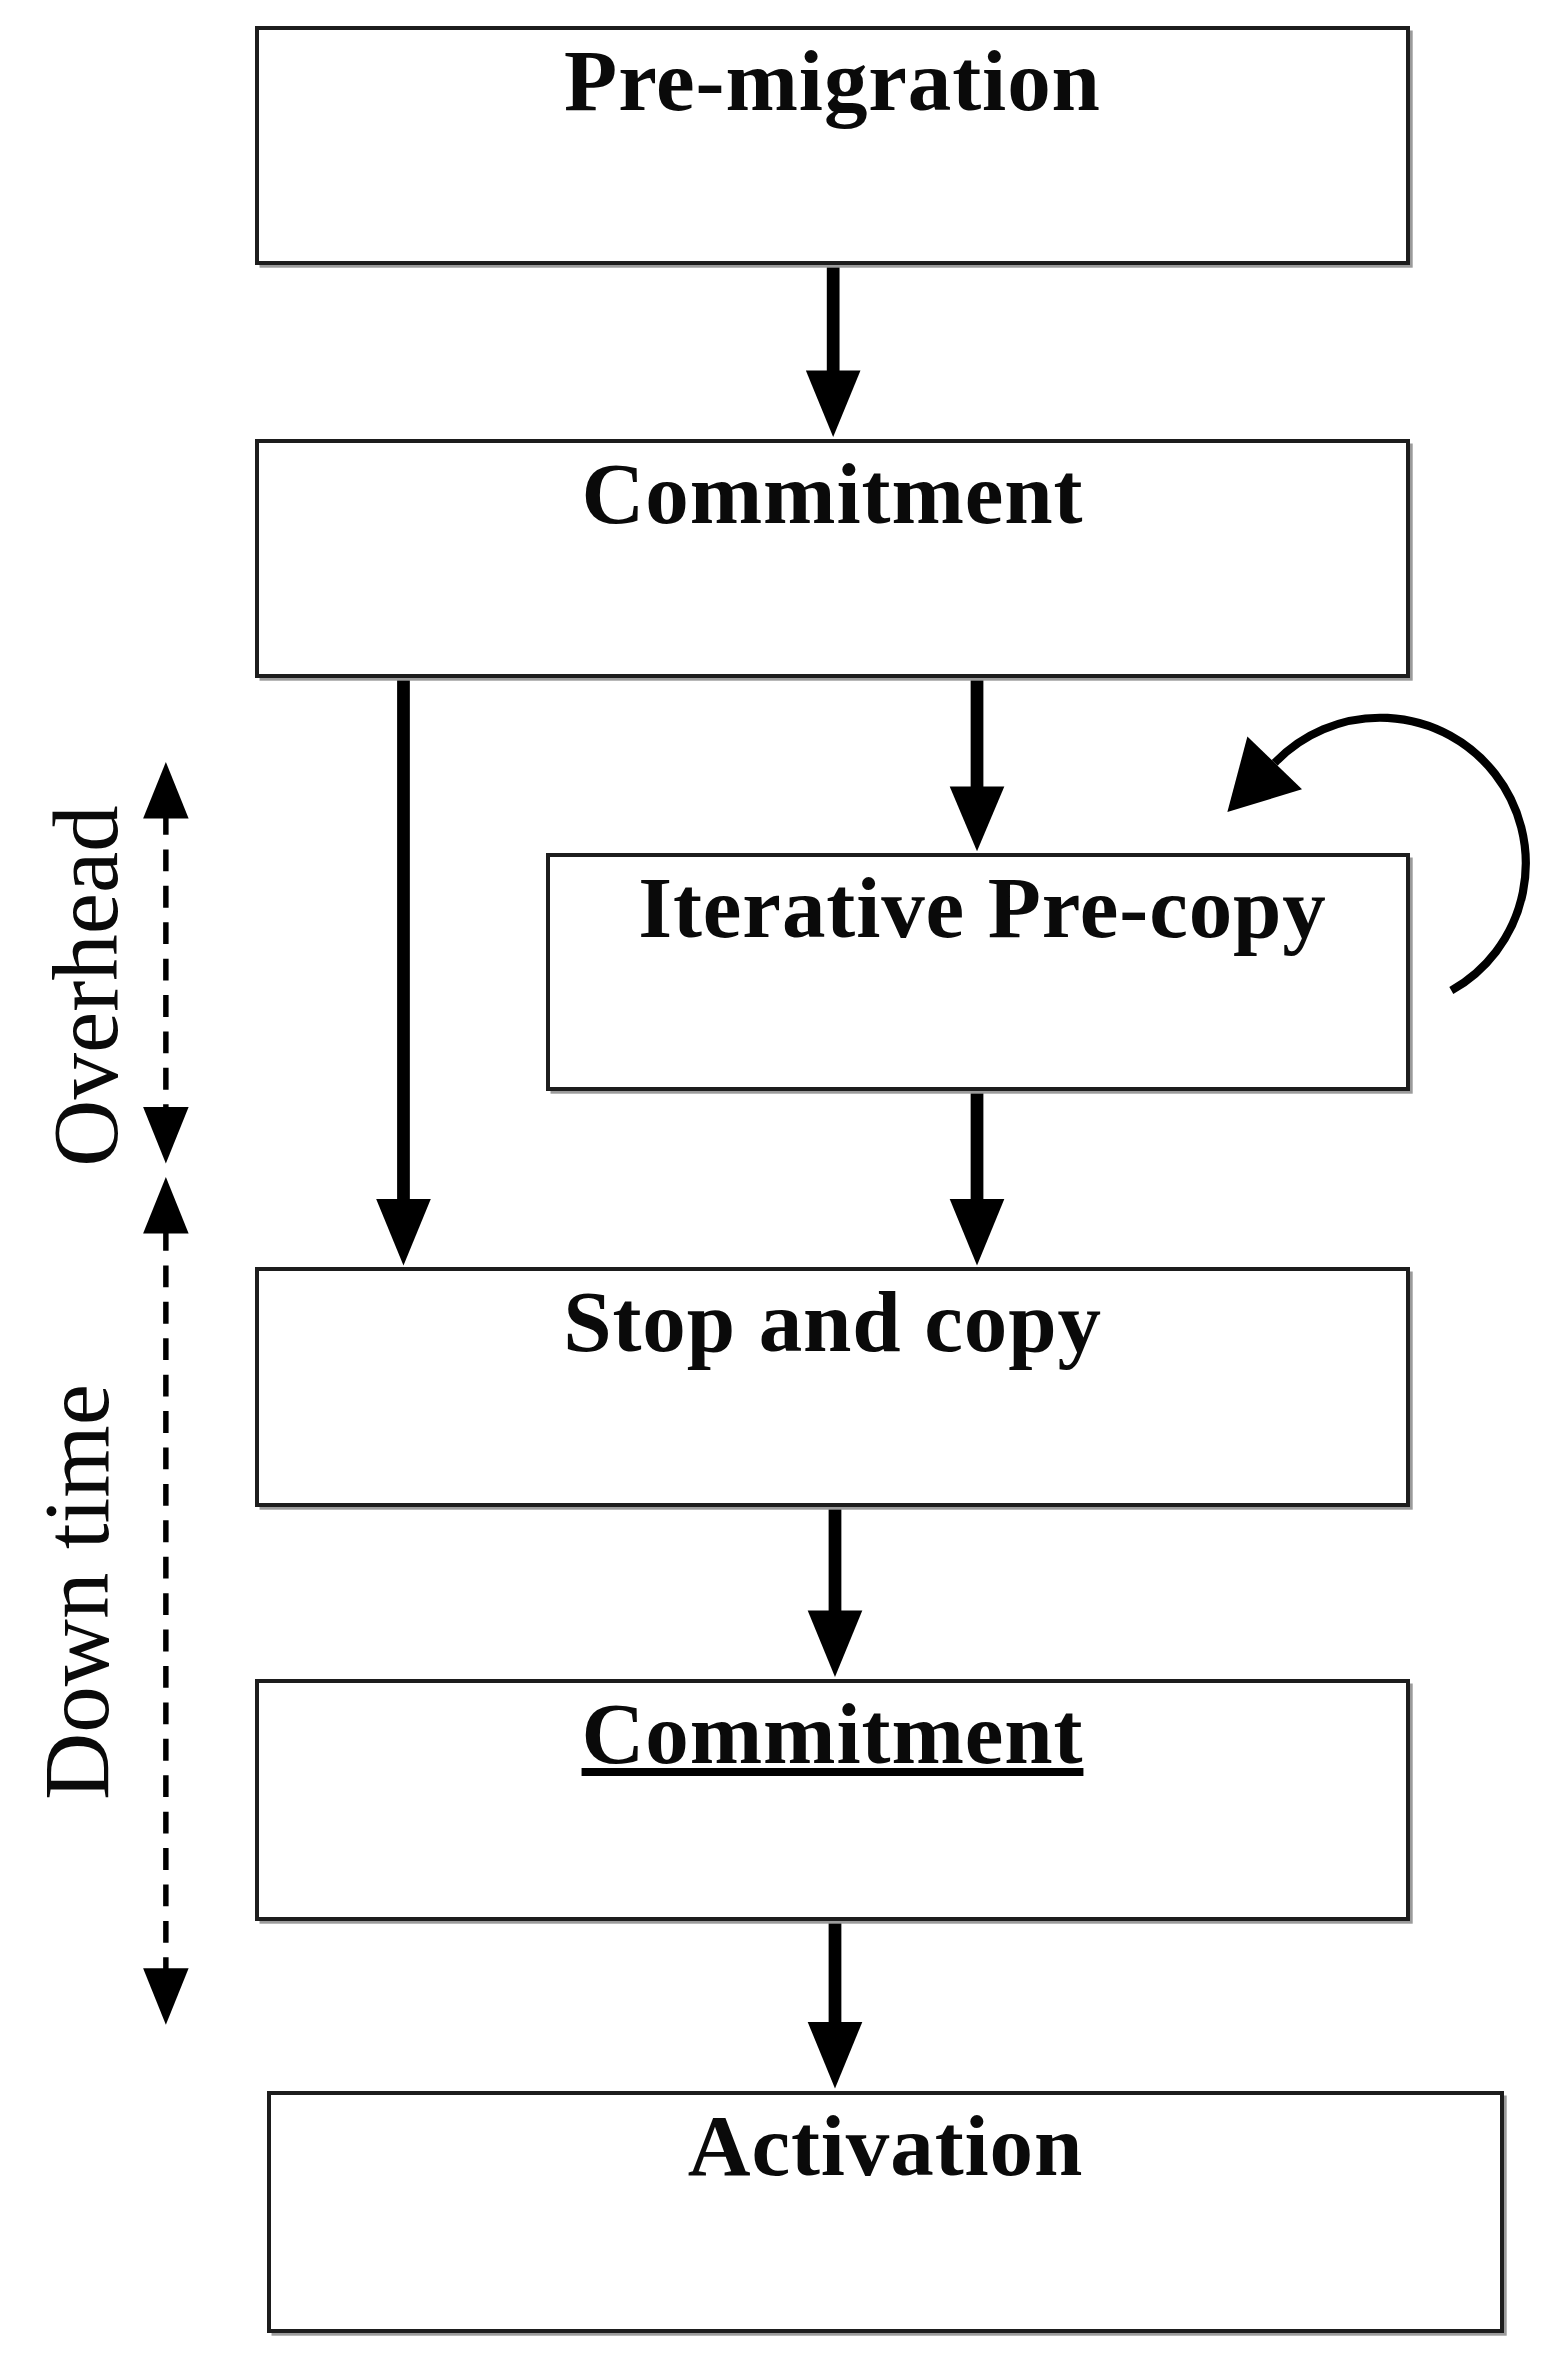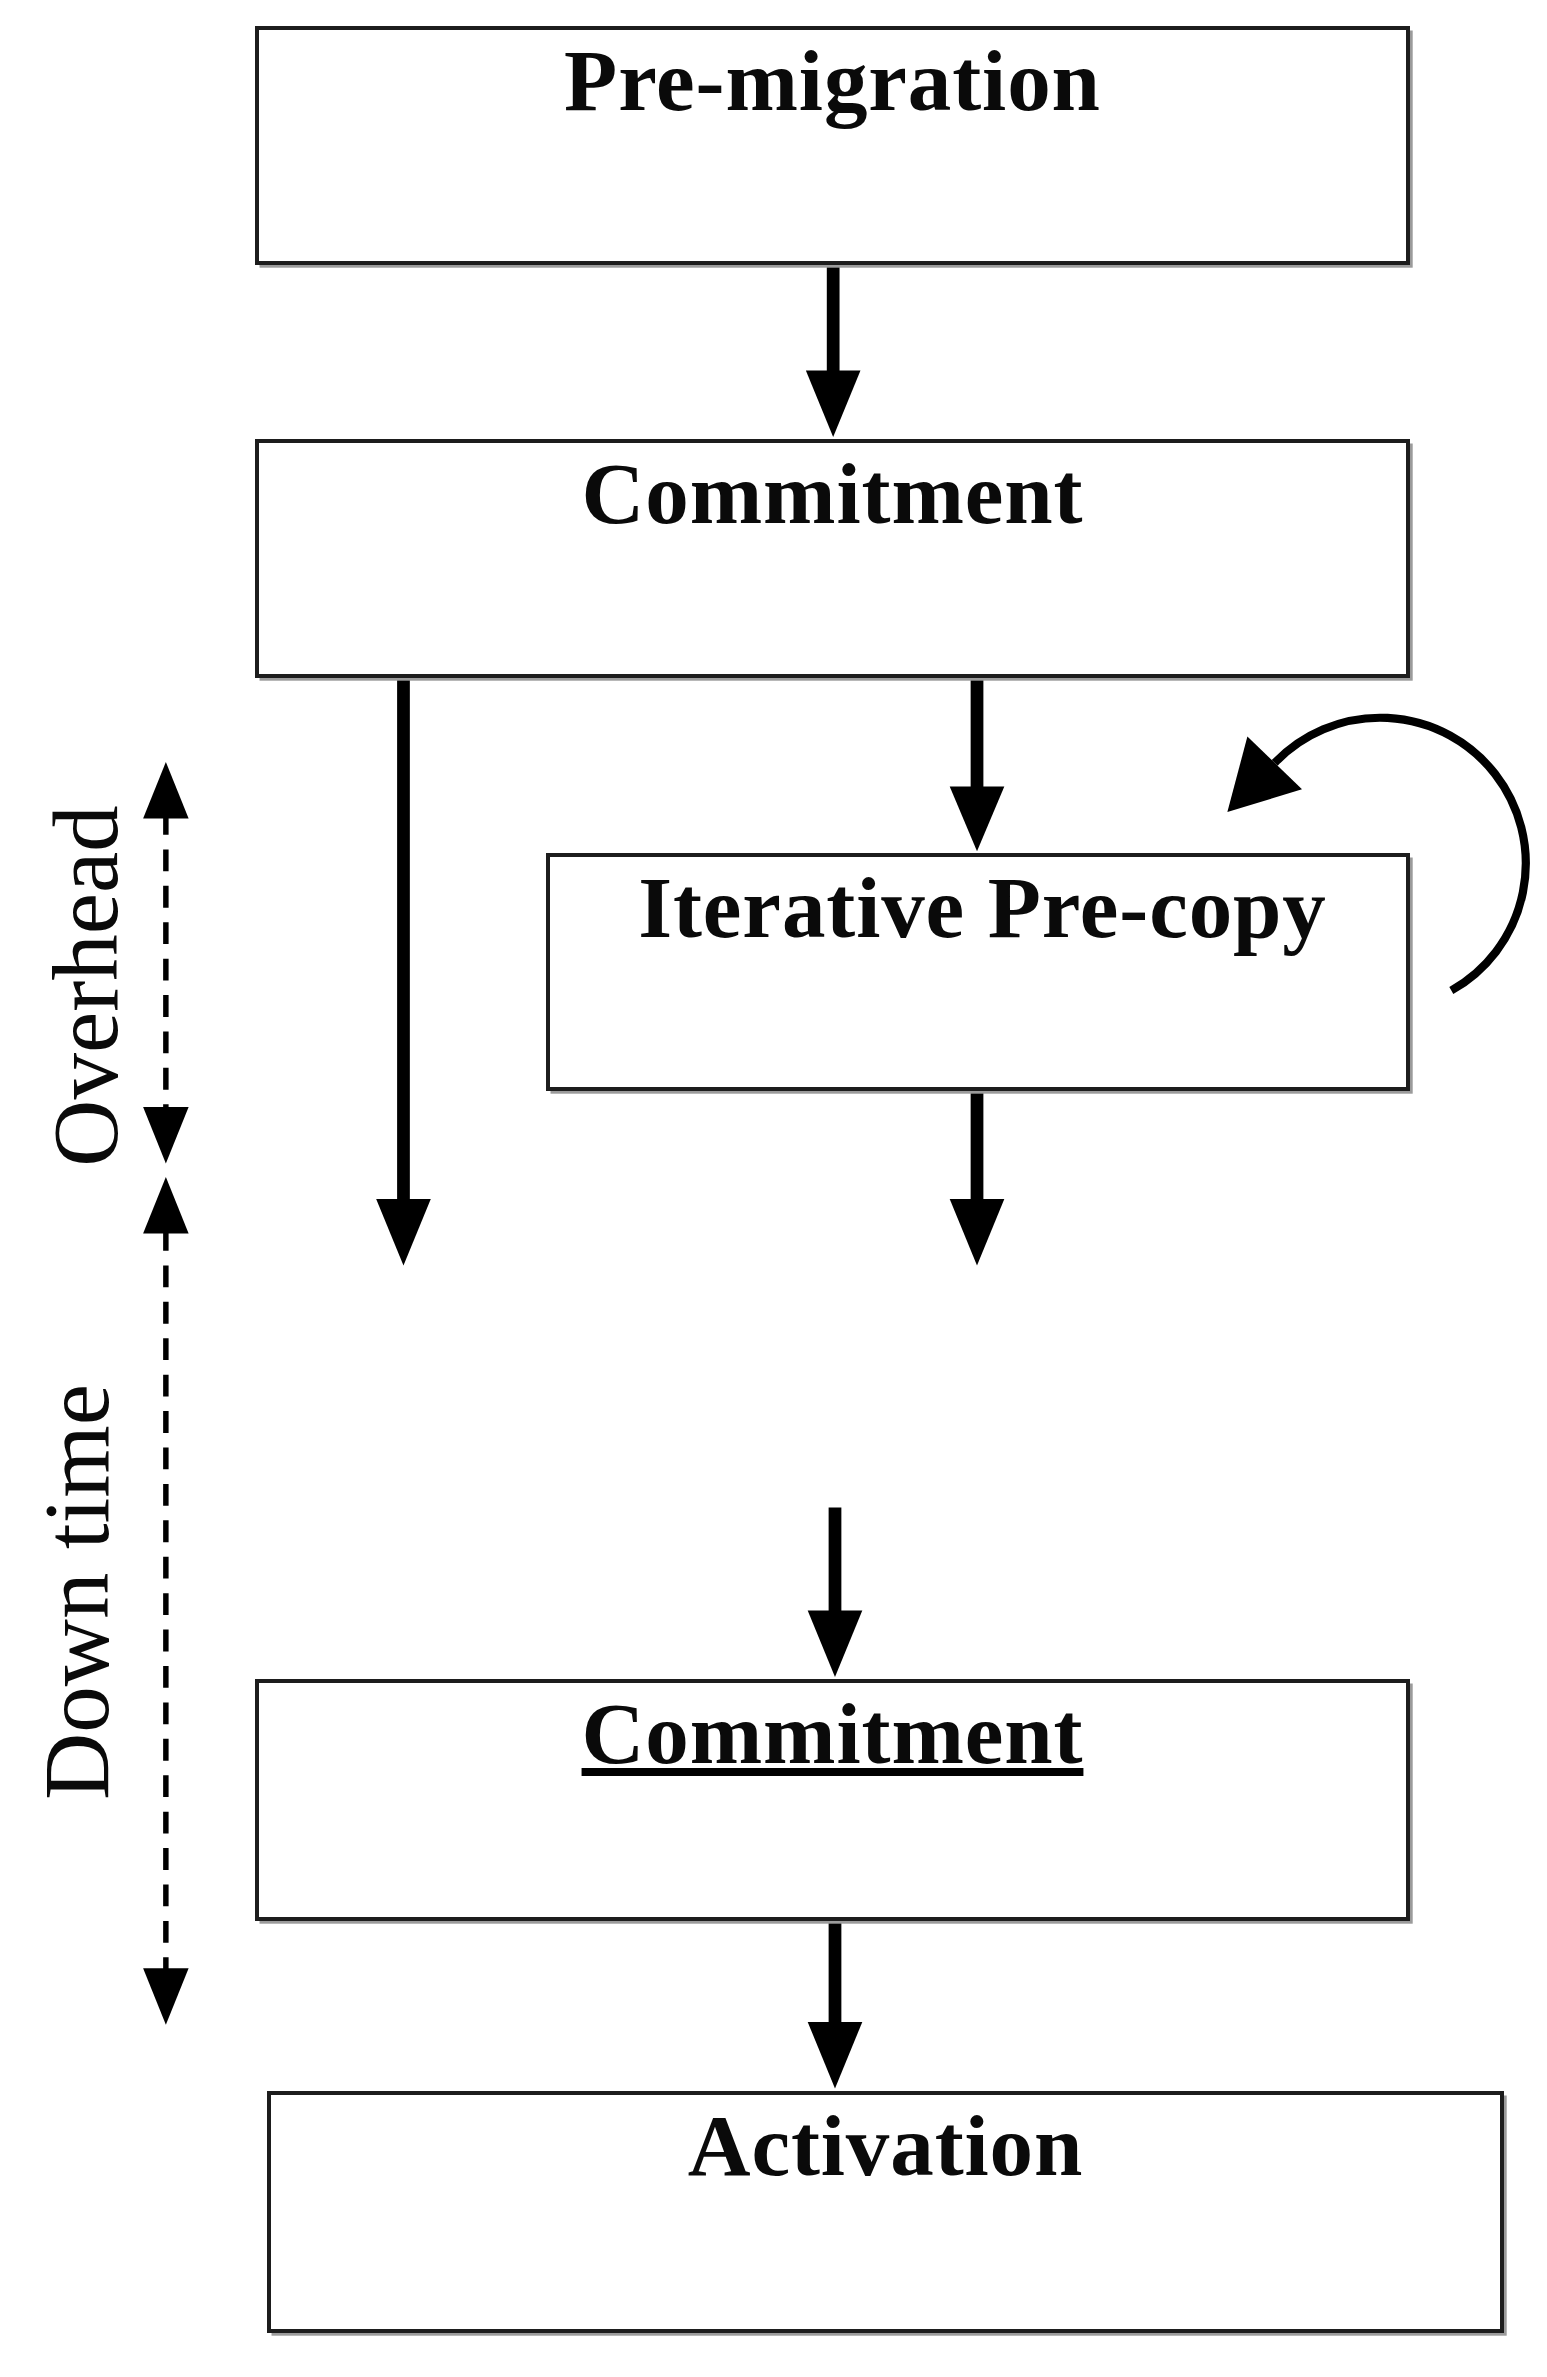--- a/index.html
+++ b/index.html
@@ -109,20 +109,23 @@
   </div>
 
   <div class="node" style="left:255px; top:439px;  width:1155px; height:239px;">
     <span class="node-label">Commitment</span>
   </div>
 
   <div class="node" style="left:546px; top:853px;  width:864px;  height:238px;padding-left:9px;">
     <span class="node-label">Iterative Pre-copy</span>
   </div>
 
+  <div class="node" style="left:255px; top:1267px; width:1155px; height:240px;">
+    <span class="node-label">Stop and copy</span>
+  </div>
 
   <div class="node" style="left:255px; top:1679px; width:1155px; height:242px;text-decoration:underline;">
     <span class="node-label">Commitment</span>
   </div>
 
   <div class="node" style="left:267px; top:2091px; width:1237px; height:242px;">
     <span class="node-label">Activation</span>
   </div>
 
   <div class="side-label" style="left:85px; top:986px;">Overhead</div>

